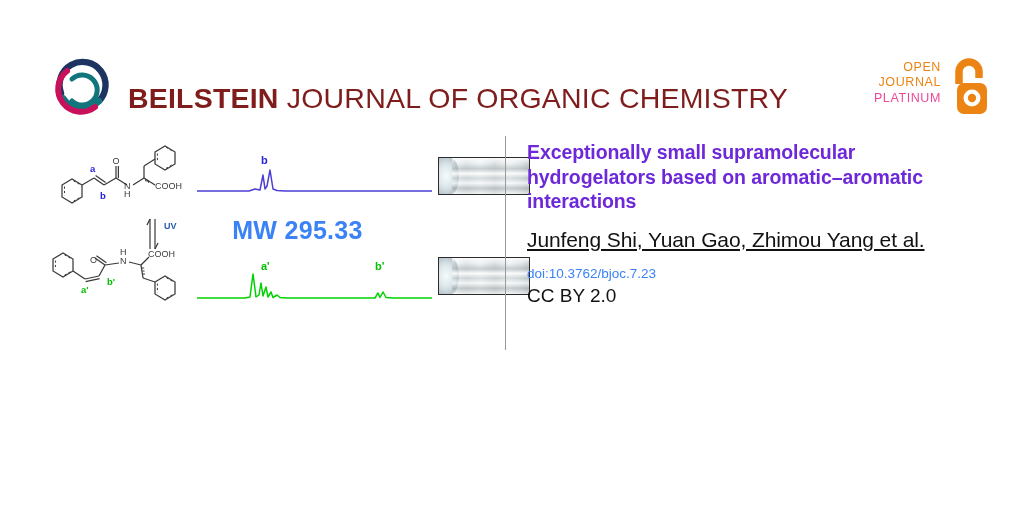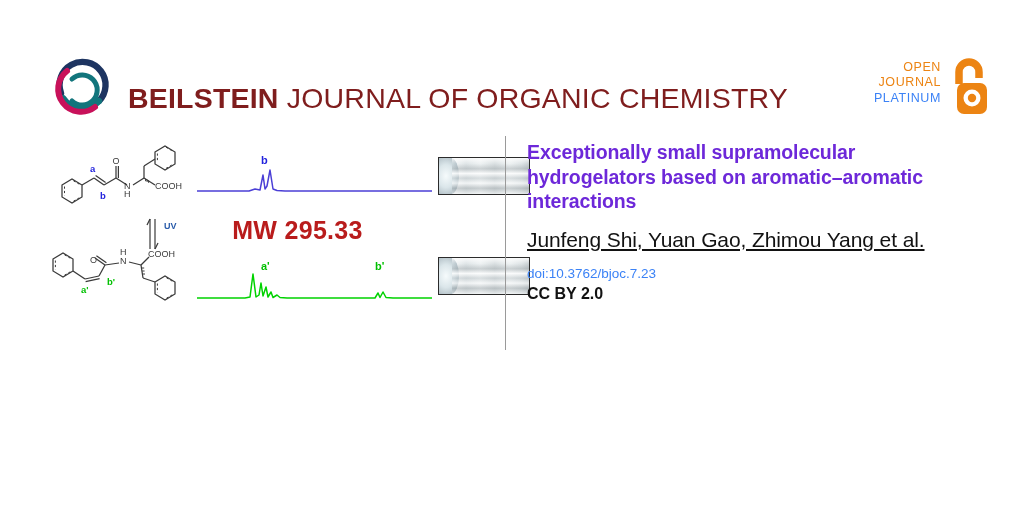--- a/index.html
+++ b/index.html
@@ -47,21 +47,21 @@
   #oa-words {
     position: absolute;
     right: 52px; top: 2px;
     text-align: right;
     line-height: 1.22;
     font-size: 12.5px;
     font-weight: 400;
     letter-spacing: 0.6px;
   }
   #oa-words .oa-open, #oa-words .oa-access { color: #ec8413; }
-  #oa-words .oa-platinum { color: #3b82f6; }
+  #oa-words .oa-platinum { color: #ec4899; }
   #oa-lock {
     position: absolute;
     right: 0px; top: 0px;
     width: 48px; height: 58px;
   }
 
   
   #graphical-abstract {
     position: absolute;
     left: 40px; top: 140px;
@@ -79,21 +79,21 @@
   }
   #structure-bottom {
     position: absolute; left: 5px; top: 105px;
     width: 155px; height: 72px;
   }
   #mw-label {
     position: absolute;
     left: 160px; top: 76px;
     width: 195px;
     text-align: center;
-    color: #b91c1c;
+    color: #3b82f6;
     font-size: 25px;
     font-weight: 700;
     letter-spacing: 0.3px;
   }
   #spectrum-top {
     position: absolute; left: 157px; top: 5px;
     width: 235px; height: 55px;
   }
   #spectrum-bottom {
     position: absolute; left: 157px; top: 112px;
@@ -180,22 +180,21 @@
   #article-citation .cite-vol  { font-style: italic; font-weight: 400; }
   #article-citation .cite-pages { font-style: normal; }
   #article-doi {
     margin: 14px 0 0 0;
     color: #3b82f6;
     font-size: 13.5px;
   }
   #article-license {
     margin: 4px 0 0 0;
     color: #121212;
-    font-size: 16px;
-    font-weight: bold;
+    font-size: 19px;
   }
 </style>
 </head>
 <body>
 
 <div id="masthead">
 
   <div id="logo-mark">
     <svg viewBox="0 0 62 62" width="62" height="62" xmlns="http://www.w3.org/2000/svg">
       <g fill="none" stroke-linecap="round">

